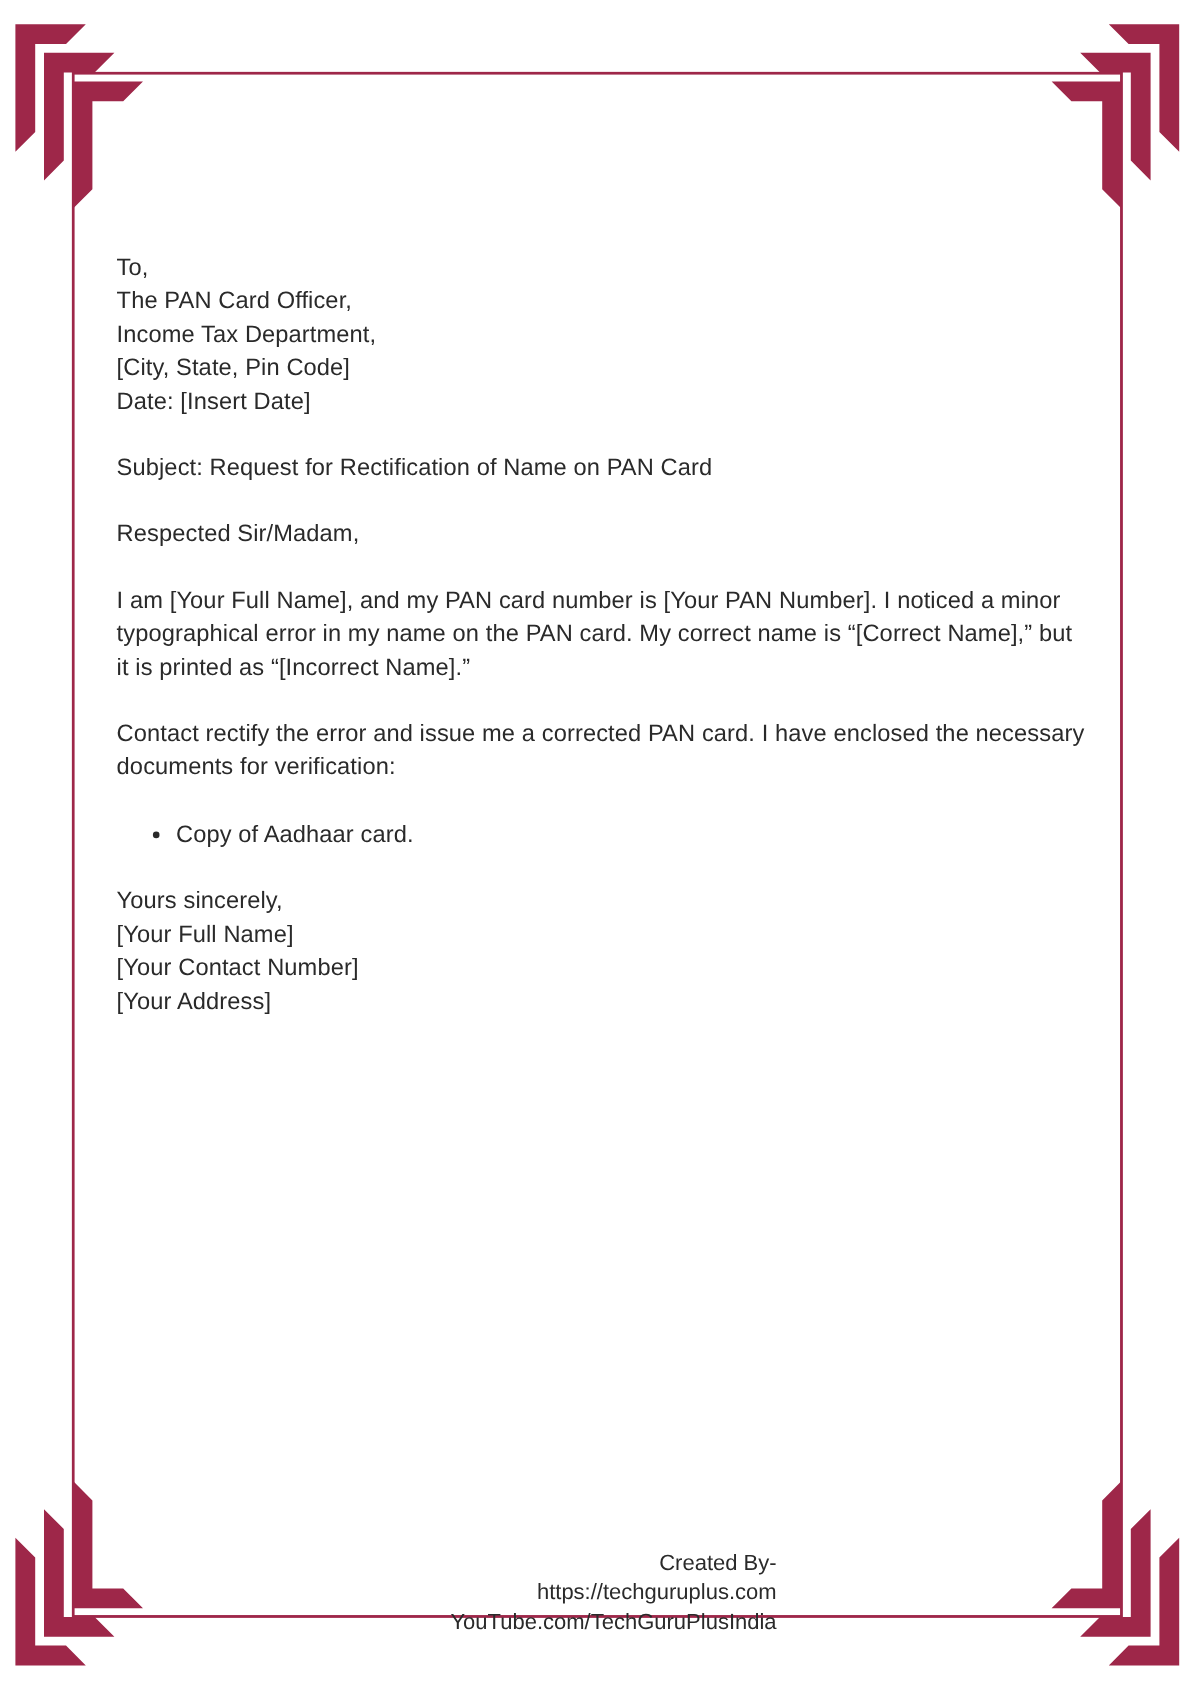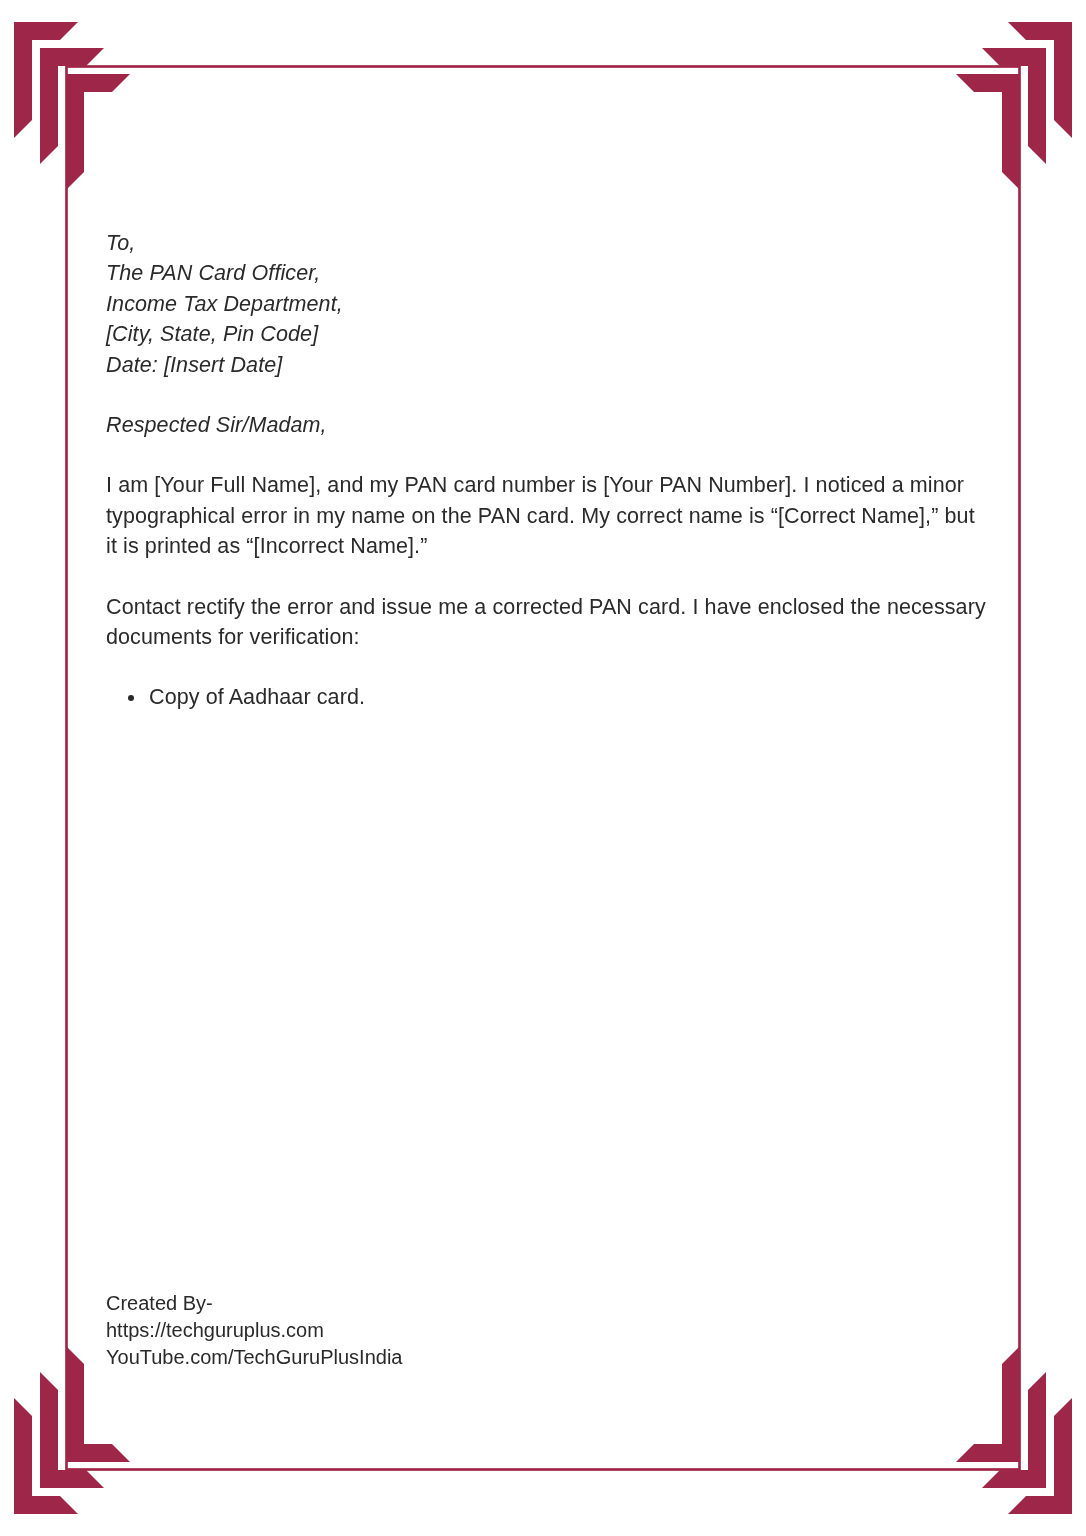--- a/index.html
+++ b/index.html
@@ -32,58 +32,58 @@
     width: 880px;
     color: #2a2a2a;
     font-size: 21.5px;
     line-height: 30.4px;
     letter-spacing: 0.1px;
   }
 
   .block {
     margin: 0 0 30px 0;
     white-space: pre-line;
-    font-style: italic;
   }
 
   .para {
     margin: 12px 0 30px 0;
   }
 
   ul.enclosures {
     margin: 0 0 30px 0;
     padding: 0 0 0 43px;
     list-style: none;
   }
   ul.enclosures li {
     position: relative;
-    margin: 0;
+    margin: 11px;
     padding: 0;
     line-height: 30.4px;
   }
   ul.enclosures li::before {
     content: "";
     position: absolute;
     left: -21px;
     top: 13px;
     width: 6px;
     height: 6px;
     border-radius: 50%;
     background: #2a2a2a;
   }
 
   .footer-credit {
     position: absolute;
     left: 106px;
-    top: 1290px;
+    top: 1408px;
     width: 600px;
     color: #2a2a2a;
     font-size: 20px;
     line-height: 27px;
     white-space: pre-line;
+    text-align: right;
   }
 </style>
 </head>
 <body>
 
 <svg id="frame-svg" viewBox="0 0 1086 1536" xmlns="http://www.w3.org/2000/svg">
   <defs>
 
     <g id="corner-ornament">
 
@@ -117,30 +117,35 @@
 </svg>
 
 <main class="letter-body">
 
   <div class="block">To,
 The PAN Card Officer,
 Income Tax Department,
 [City, State, Pin Code]
 Date: [Insert Date]</div>
 
+  <div class="block">Subject: Request for Rectification of Name on PAN Card</div>
 
   <div class="block">Respected Sir/Madam,</div>
 
   <p class="para">I am [Your Full Name], and my PAN card number is [Your PAN Number]. I noticed a minor typographical error in my name on the PAN card. My correct name is “[Correct Name],” but it is printed as “[Incorrect Name].”</p>
 
   <p class="para">Contact rectify the error and issue me a corrected PAN card. I have enclosed the necessary documents for verification:</p>
 
   <ul class="enclosures">
     <li>Copy of Aadhaar card.</li>
   </ul>
 
 
+  <div class="block">Yours sincerely,
+[Your Full Name]
+[Your Contact Number]
+[Your Address]</div>
 
 </main>
 
 <div class="footer-credit">Created By-
 https://techguruplus.com
 YouTube.com/TechGuruPlusIndia</div>
 
 </body></html>

